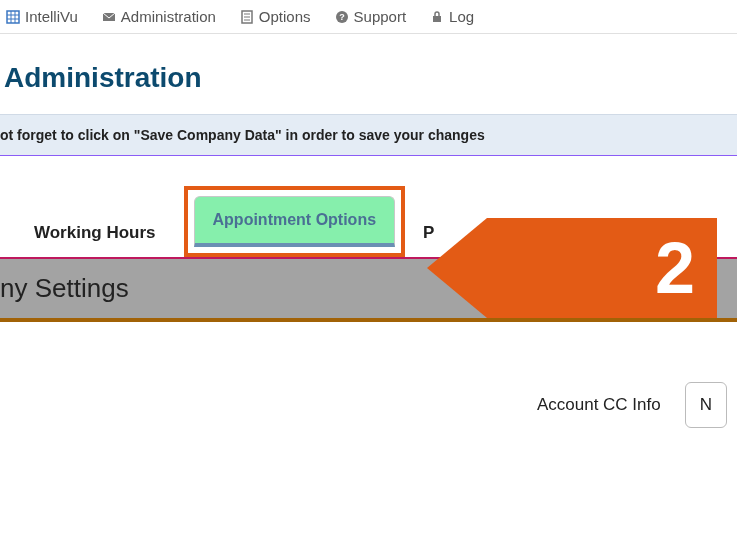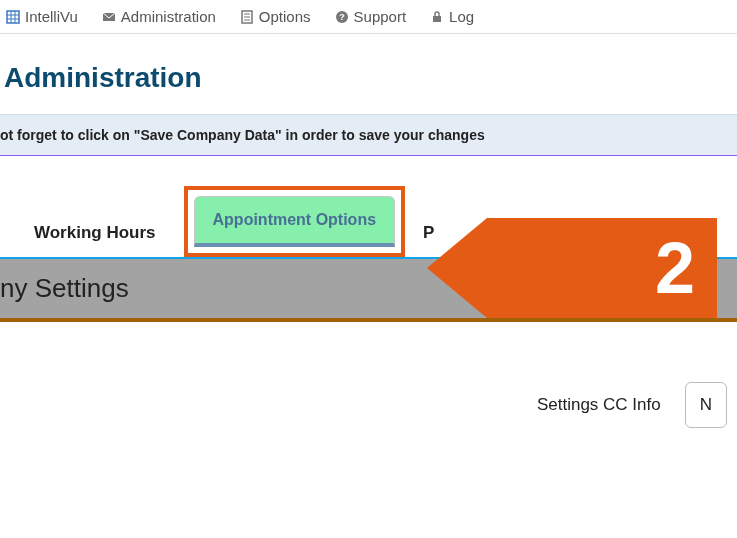--- a/index.html
+++ b/index.html
@@ -49,21 +49,21 @@
       border-top: 1px solid #d0dae6;
       border-bottom: 1px solid #8b5cf6;
       padding: 12px 8px 12px 0;
       font-size: 14px;
       font-weight: bold;
       color: #222;
     }
     .tabs-container {
       position: relative;
       padding: 30px 0 0 0;
-      border-bottom: 2px solid #0ea5e9;
+      border-bottom: 2px solid #be185d;
     }
     .tabs {
       display: flex;
       align-items: flex-end;
       gap: 0;
       padding-left: 14px;
     }
     .tab {
       padding: 14px 20px;
       font-size: 17px;
@@ -234,15 +234,15 @@
 <div class="callout-arrow">
   <div class="callout-point"></div>
   <div class="callout-body">
     <span class="callout-number">2</span>
   </div>
 </div>
 
 <div class="section-header">ny Settings</div>
 
 <div class="form-row">
-  <span class="form-label">Settings CC Info</span>
+  <span class="form-label">Account CC Info</span>
   <button class="form-button">N</button>
 </div>
 
 </body></html>

